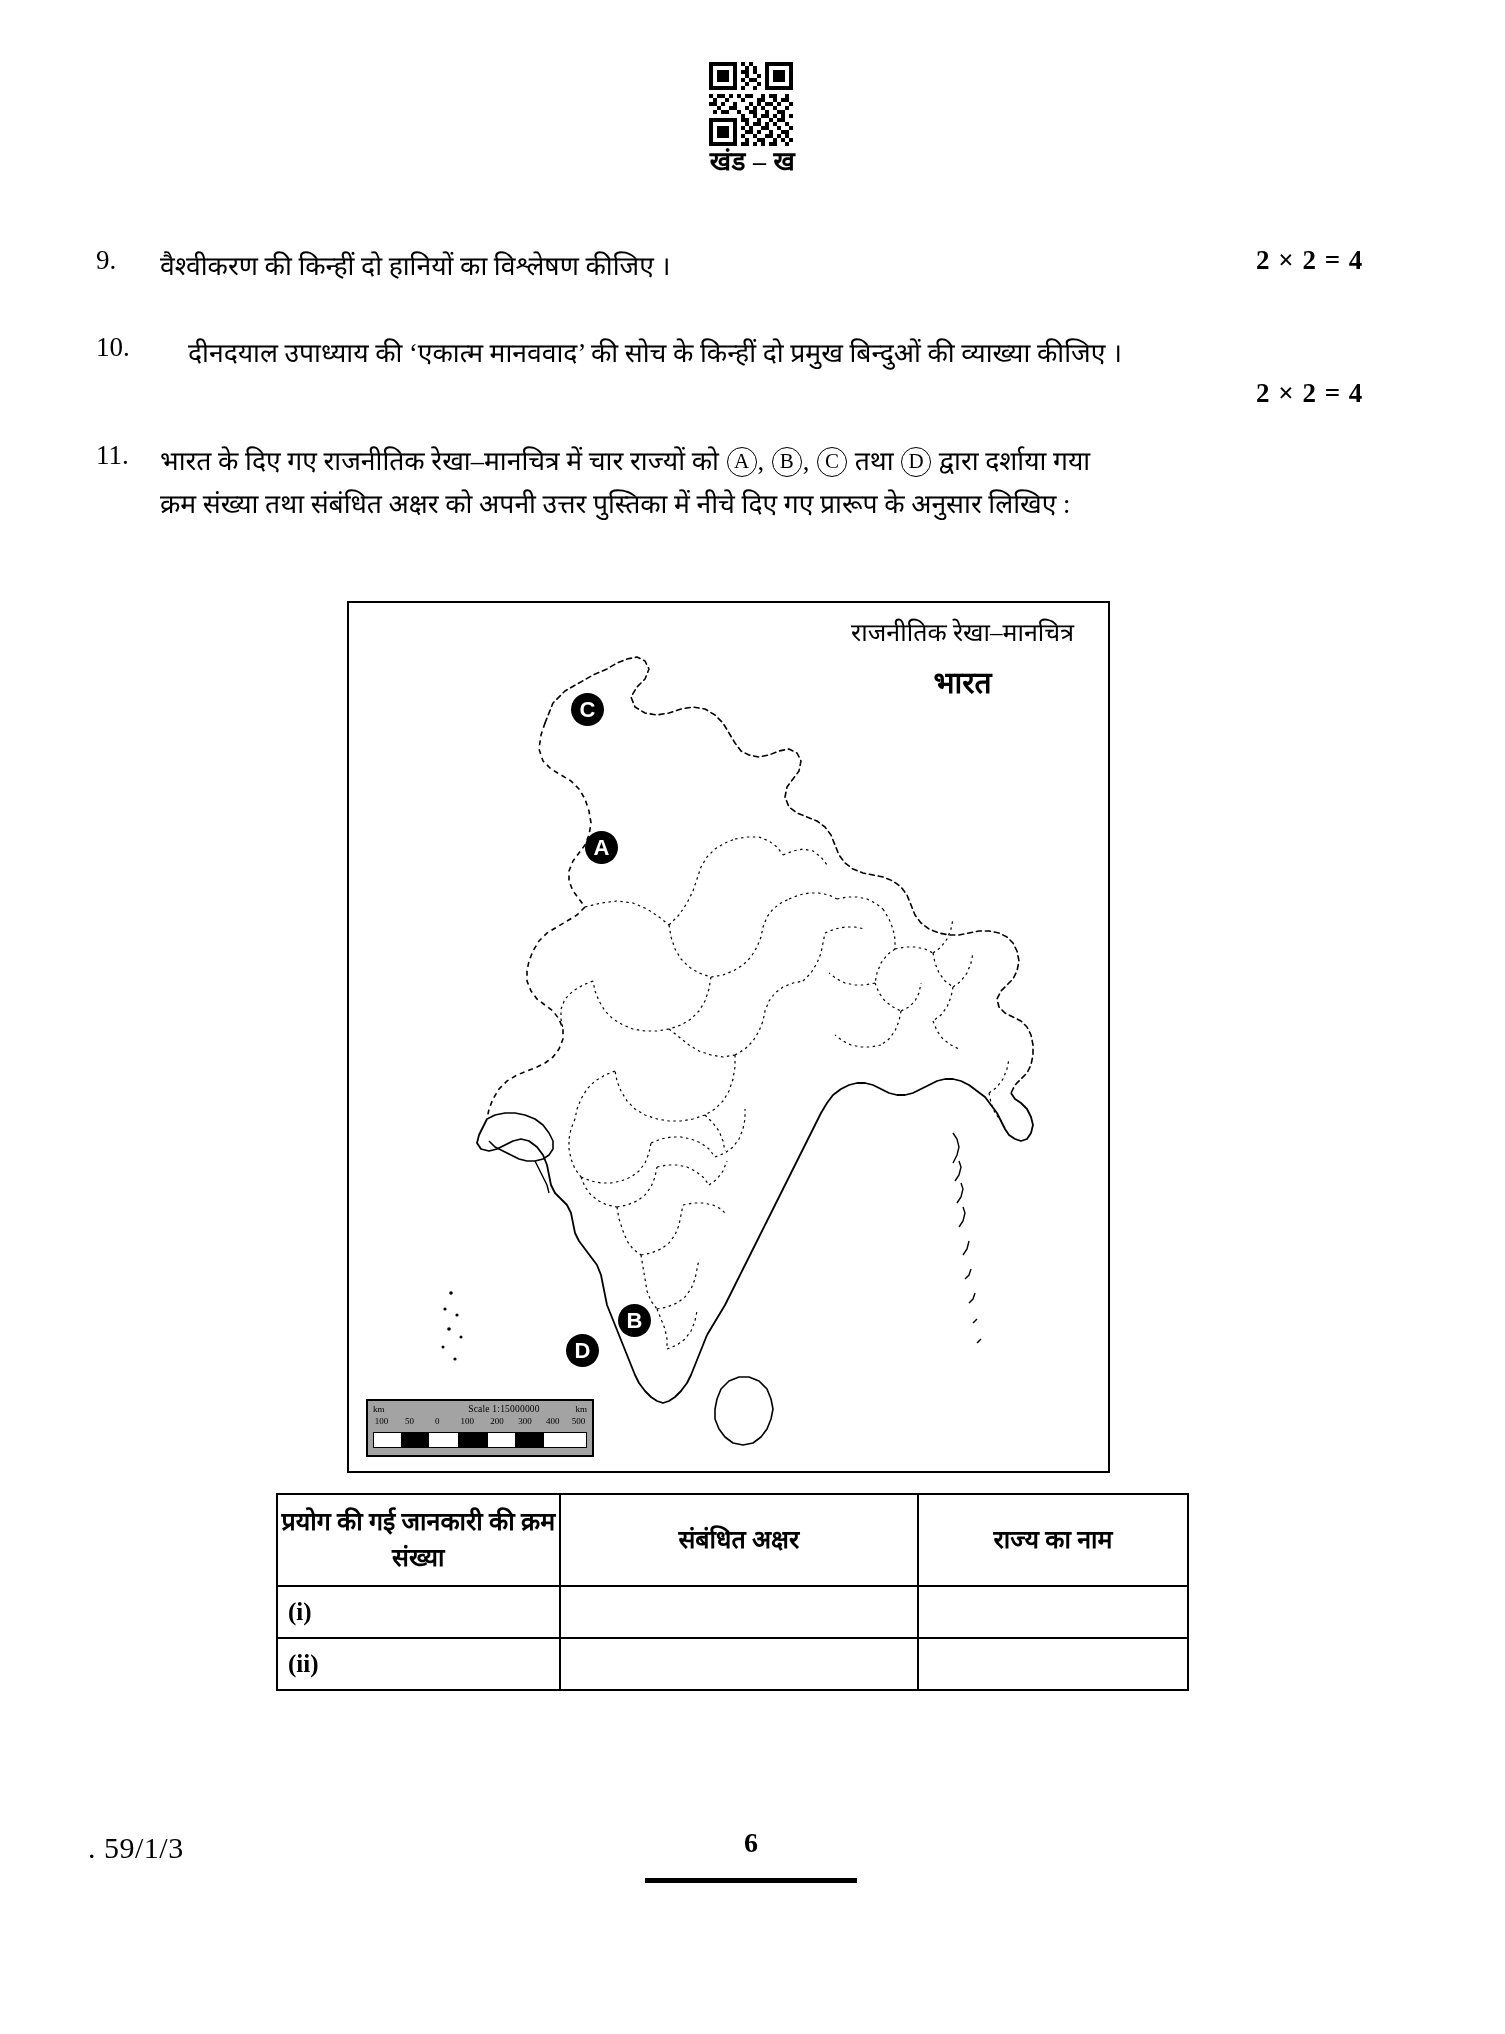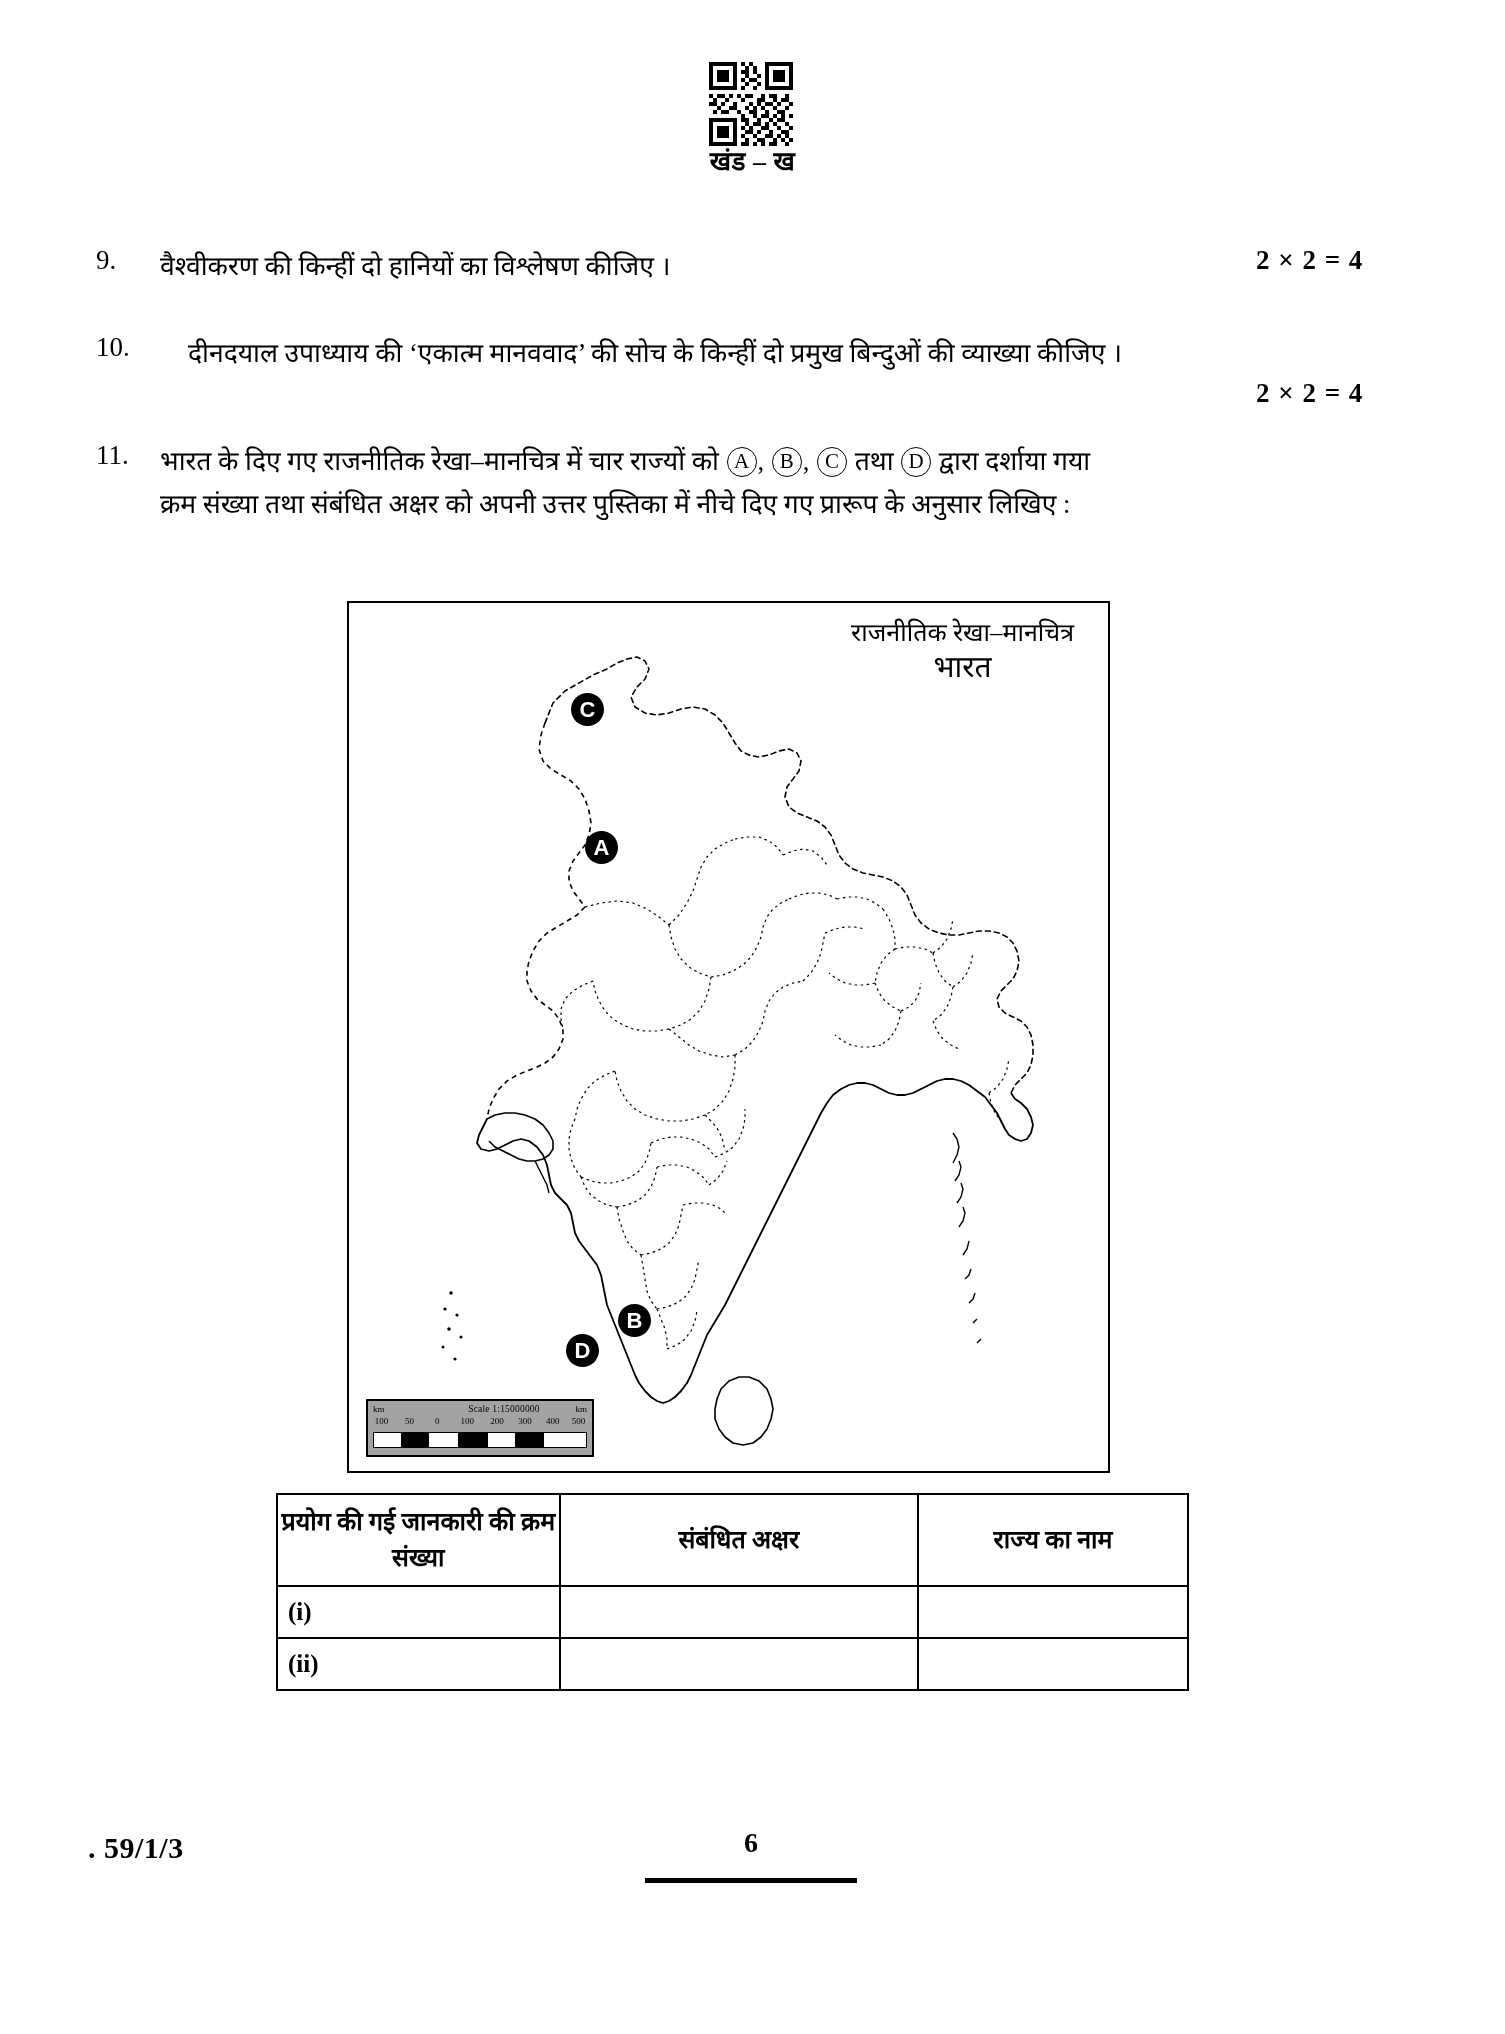--- a/index.html
+++ b/index.html
@@ -91,21 +91,21 @@
     overflow: hidden;
   }
   .map-title {
     position: absolute;
     right: 34px;
     top: 14px;
     text-align: center;
     line-height: 1.25;
   }
   .map-title .t1 { font-size: 25px; white-space: nowrap; }
-  .map-title .t2 { font-size: 30px; font-weight: normal; margin-top: 0; }
+  .map-title .t2 { font-size: 30px; font-weight: bold; margin-top: 16px; }
 
   .map-svg {
     position: absolute;
     left: 0; top: 0;
     width: 763px;
     height: 872px;
   }
 
   
   .marker {
@@ -199,21 +199,21 @@
   .col-a { width: 268px; }
   .col-b { width: 340px; }
   .col-c { width: 256px; }
 
   
   .footer-code {
     position: absolute;
     left: 88px;
     top: 1831px;
     font-size: 30px;
-    font-weight: bold;
+    font-weight: normal;
     letter-spacing: 0.5px;
   }
   .footer-page {
     position: absolute;
     left: 645px;
     top: 1827px;
     width: 212px;
     text-align: center;
     font-size: 28px;
     font-weight: bold;

